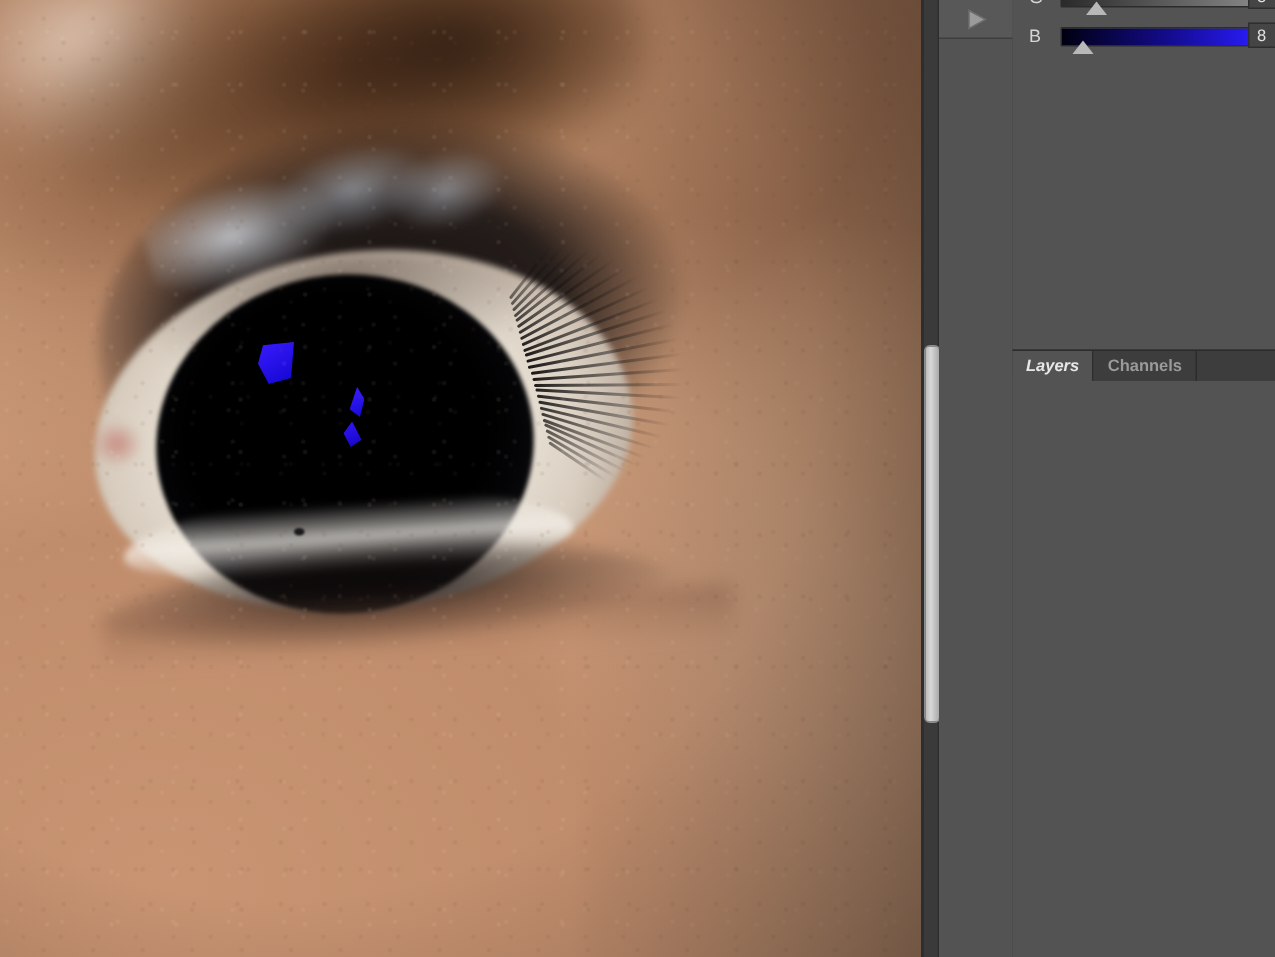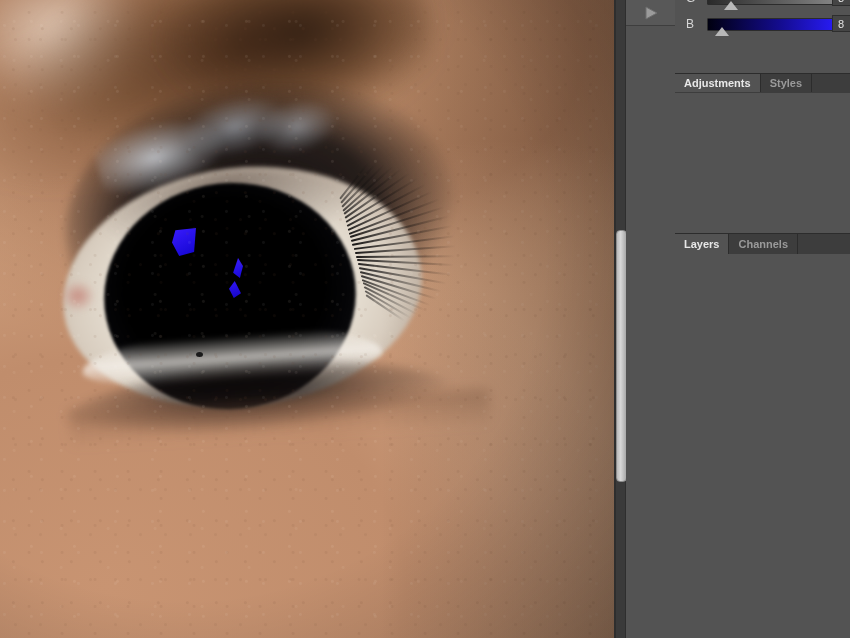--- a/index.html
+++ b/index.html
@@ -227,28 +227,24 @@
       <div class="colfield" style="left:157px;top:3px;width:22px;">8</div>
     </div>
 
     <div class="colrow" style="top:12px;">
       <span class="collabel">B</span>
       <div class="colslider" style="left:32px;top:6px;width:132px;background:linear-gradient(90deg,#000010,#140c90 55%,#2a1dff 100%);"></div>
       <div class="colthumb" style="left:40px;top:15px;"></div>
       <div class="colfield" style="left:157px;top:3px;width:22px;">8</div>
     </div>
 
-    <div class="tabbar" style="top:73px;height:19px;">
-      <div class="tab active">Adjustments</div>
-      <div class="tab">Styles</div>
-    </div>
 
 
     <div id="layTab">
-      <div class="tab active" style="height:20px;line-height:20px;">Layers</div>
+      <div class="tab active" style="height:20px;line-height:20px;font-style:italic;">Layers</div>
       <div class="tab" style="height:20px;line-height:20px;">Channels</div>
     </div>
 
     <div id="kindRow"></div>
 
     <div id="blendRow"></div>
 
     <div id="lockRow"></div>
 
   </div>

